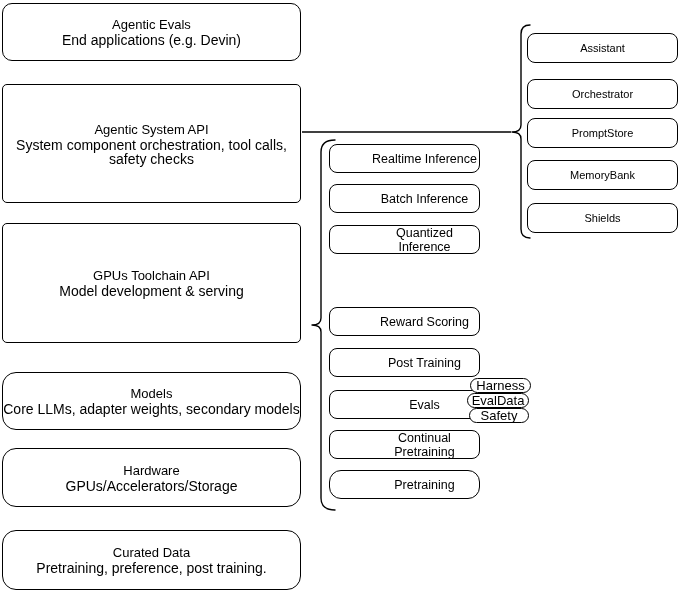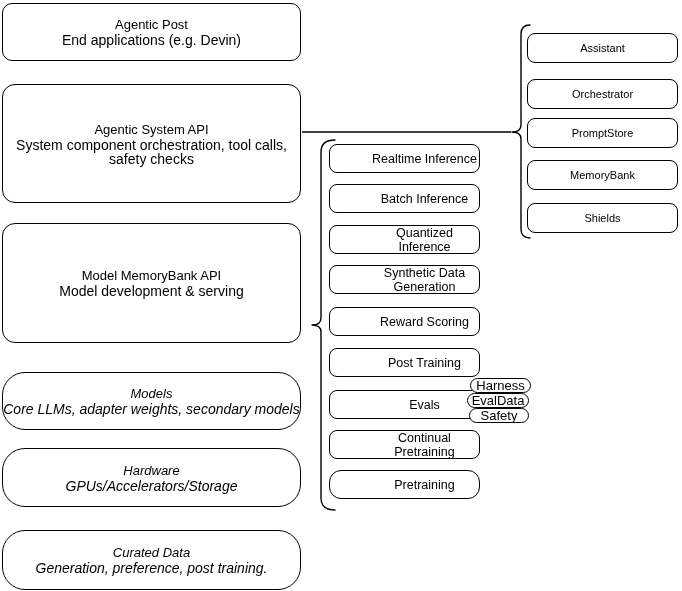--- a/index.html
+++ b/index.html
@@ -10,22 +10,22 @@
   svg.overlay { position:absolute; left:0; top:0; z-index:1; }
   .node {
     position:absolute; box-sizing:border-box; border:1.4px solid #000000;
     background:#ffffff; display:flex; flex-direction:column;
     align-items:center; justify-content:center; text-align:center; z-index:2;
   }
   .lbox { left:2px; width:299px; }
   .lbox .title { font-size:13px; line-height:16px; }
   .lbox .sub   { font-size:14px; line-height:14px; }
   .r10 { border-radius:10px; }
-  .r12 { border-radius:23px;font-style:italic; }
-  .r28 { border-radius:13px;text-align:center; }
+  .r12 { border-radius:14px; }
+  .r28 { border-radius:5px;text-align:center; }
   .mbox {
     left:329px; width:151px; height:29px; border-radius:8px;
     font-size:12.5px; z-index:2;padding-left:40px;
   }
   .rbox {
     left:527px; width:151px; height:30px; border-radius:8px;
     font-size:11px; z-index:2;
   }
   .pill {
     position:absolute; box-sizing:border-box; border:1.4px solid #000000;
@@ -38,60 +38,57 @@
 
 <div class="canvas">
 
   <svg class="overlay" width="682" height="591" viewBox="0 0 682 591">
     <path d="M302 132 L511 132" fill="none" stroke="#000000" stroke-width="1.4"></path>
     <path d="M530 25 Q521 25 521 34 L521 125 Q521 132 512 132 Q521 132 521 139 L521 229 Q521 238 530 238" fill="none" stroke="#000000" stroke-width="1.4" stroke-linecap="round" stroke-linejoin="round"></path>
     <path d="M335 140 Q321 140 321 152 L321 318 Q321 325 312 325 Q321 325 321 332 L321 498 Q321 510 335 510" fill="none" stroke="#000000" stroke-width="1.4" stroke-linecap="round" stroke-linejoin="round"></path>
   </svg>
 
   <div class="node lbox r10" style="top:3px; height:58px;">
-    <div class="title">Agentic Post</div>
+    <div class="title">Agentic Evals</div>
     <div class="sub">End applications (e.g. Devin)</div>
   </div>
 
   <div class="node lbox r28" style="top:84px; height:119px;">
     <div class="title">Agentic System API</div>
     <div class="sub">System component orchestration, tool calls, safety checks</div>
   </div>
 
   <div class="node lbox r28" style="top:223px; height:120px;">
-    <div class="title">Model MemoryBank API</div>
+    <div class="title">GPUs Toolchain API</div>
     <div class="sub">Model development &amp; serving</div>
   </div>
 
   <div class="node lbox r12" style="top:372px; height:58px;">
     <div class="title">Models</div>
     <div class="sub">Core LLMs, adapter weights, secondary models</div>
   </div>
 
   <div class="node lbox r12" style="top:448px; height:59px;">
     <div class="title">Hardware</div>
     <div class="sub">GPUs/Accelerators/Storage</div>
   </div>
 
   <div class="node lbox r12" style="top:530px; height:60px;">
     <div class="title">Curated Data</div>
-    <div class="sub">Generation, preference, post training.</div>
+    <div class="sub">Pretraining, preference, post training.</div>
   </div>
 
   <div class="node mbox" style="top:144px;">
     <span>Realtime Inference</span>
   </div>
   <div class="node mbox" style="top:184px;">
     <span>Batch Inference</span>
   </div>
   <div class="node mbox" style="top:225px;">
     <span>Quantized Inference</span>
-  </div>
-  <div class="node mbox" style="top:265px;">
-    <span>Synthetic Data Generation</span>
   </div>
   <div class="node mbox" style="top:307px;">
     <span>Reward Scoring</span>
   </div>
   <div class="node mbox" style="top:348px;">
     <span>Post Training</span>
   </div>
   <div class="node mbox" style="top:390px;">
     <span>Evals</span>
   </div>

